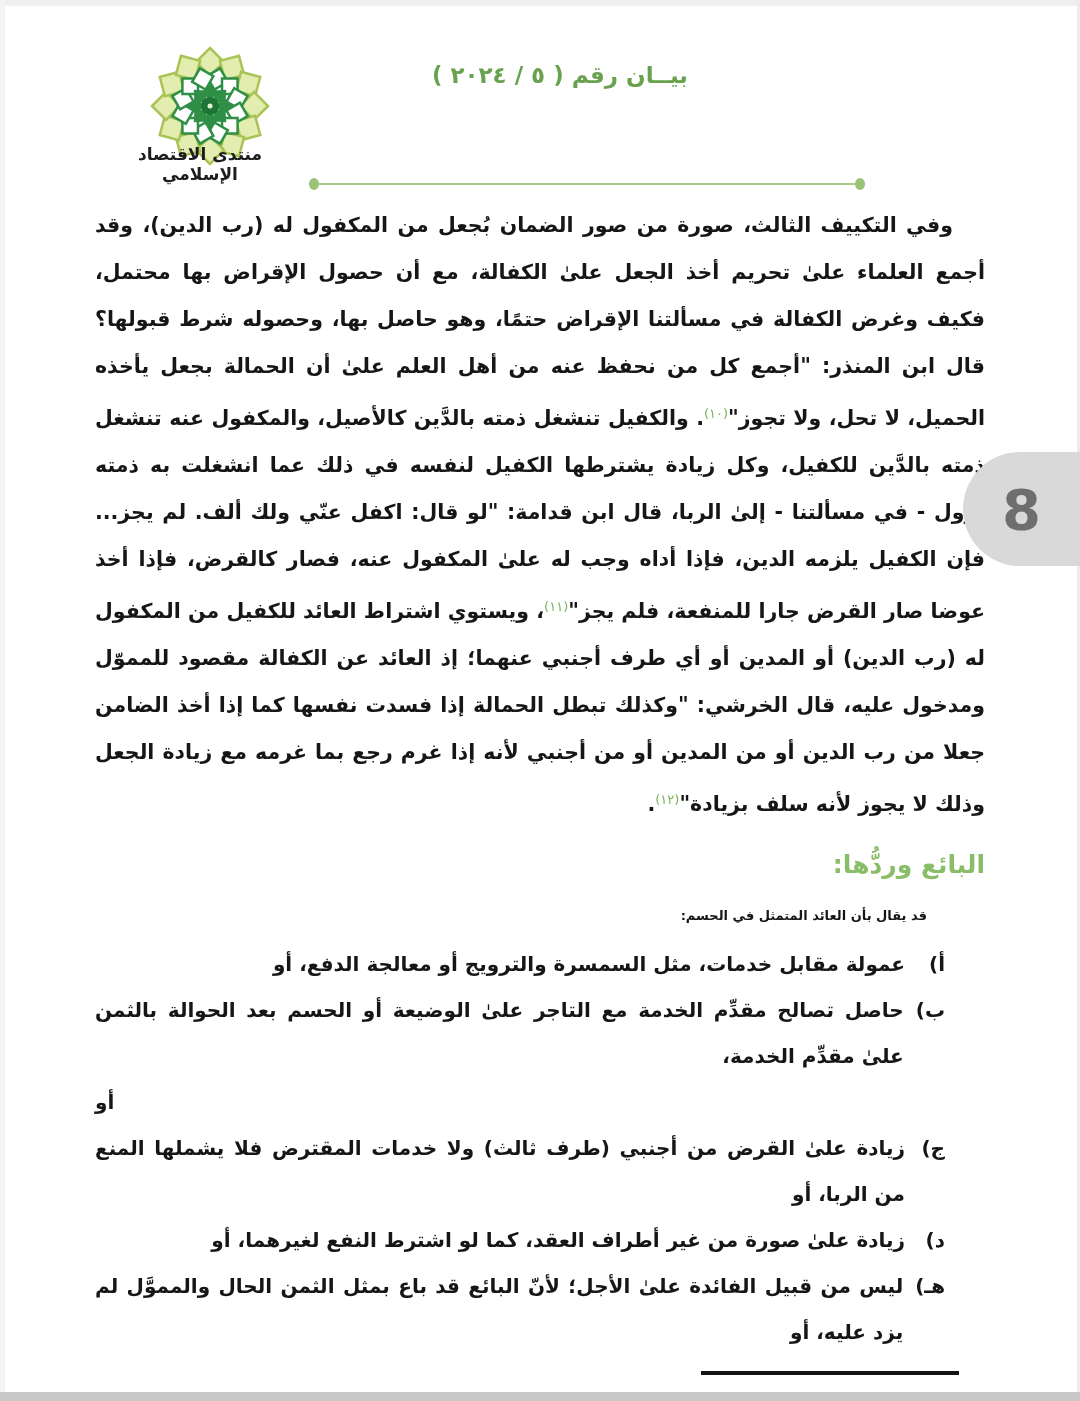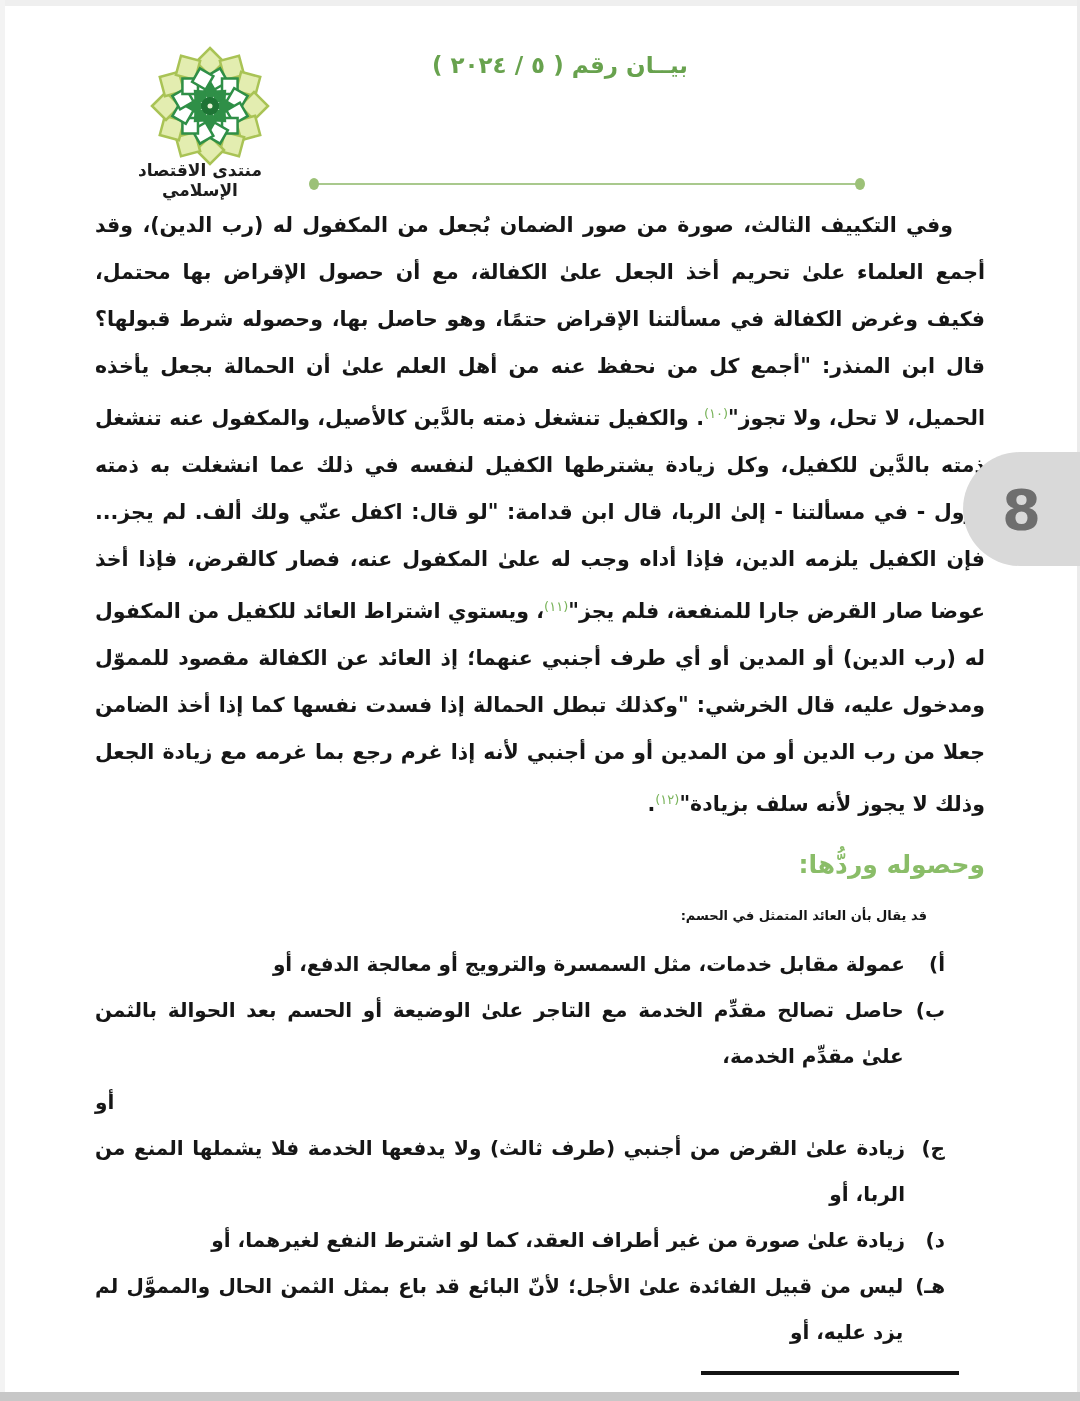--- a/index.html
+++ b/index.html
@@ -8,23 +8,23 @@
     font-family:"DejaVu Sans", sans-serif;
   }
   
   .edge-top{position:absolute;top:0;left:0;right:0;height:6px;background:#efefef;}
   .edge-bottom{position:absolute;bottom:0;left:0;right:0;height:9px;background:#c7c7c7;}
   .edge-left{position:absolute;top:0;bottom:0;left:0;width:5px;background:#f3f3f3;}
   .edge-right{position:absolute;top:0;bottom:0;right:0;width:3px;background:#ebebeb;}
 
   
   .logo{position:absolute;top:46px;left:150px;width:120px;height:120px;}
-  .logo-caption{position:absolute;top:160px;left:98px;width:204px;text-align:center;
+  .logo-caption{position:absolute;top:144px;left:98px;width:204px;text-align:center;
     direction:rtl;font-size:17px;font-weight:700;color:#1d1d1d;}
-  .titles{position:absolute;top:52px;left:280px;width:560px;text-align:center;direction:rtl;
+  .titles{position:absolute;top:62px;left:280px;width:560px;text-align:center;direction:rtl;
     color:#68a24e;font-weight:700;}
   .title1{font-size:23px;margin:0 0 15px 0;letter-spacing:.5px;}
   .title2{font-size:23px;margin:0;letter-spacing:.5px;}
   .divider{position:absolute;top:183px;left:314px;width:546px;height:2px;background:#a9c98d;}
   .divider::before,.divider::after{content:"";position:absolute;width:10px;height:12px;
     border-radius:50%;background:#9cc177;top:-5px;}
   .divider::before{left:-5px;}
   .divider::after{right:-5px;}
 
   
@@ -104,39 +104,39 @@
 
   <div class="titles">
     <div class="title1">بيــان رقم ( ٥ / ٢٠٢٤ )</div>
   </div>
 
   <div class="divider"></div>
 
   <div class="content">
     <p class="main-para"><span>وفي التكييف الثالث، صورة من صور الضمان بُجعل من المكفول له (رب الدين)، وقد أجمع العلماء علىٰ تحريم أخذ الجعل علىٰ الكفالة، مع أن حصول الإقراض بها محتمل، فكيف وغرض الكفالة في مسألتنا الإقراض حتمًا، وهو حاصل بها، وحصوله شرط قبولها؟ قال ابن المنذر: "أجمع كل من نحفظ عنه من أهل العلم علىٰ أن الحمالة بجعل يأخذه الحميل، لا تحل، ولا تجوز"</span><span class="fn-mark">(١٠)</span><span>. والكفيل تنشغل ذمته بالدَّين كالأصيل، والمكفول عنه تنشغل ذمته بالدَّين للكفيل، وكل زيادة يشترطها الكفيل لنفسه في ذلك عما انشغلت به ذمته تؤول - في مسألتنا - إلىٰ الربا، قال ابن قدامة: "لو قال: اكفل عنّي ولك ألف. لم يجز... فإن الكفيل يلزمه الدين، فإذا أداه وجب له علىٰ المكفول عنه، فصار كالقرض، فإذا أخذ عوضا صار القرض جارا للمنفعة، فلم يجز"</span><span class="fn-mark">(١١)</span><span>، ويستوي اشتراط العائد للكفيل من المكفول له (رب الدين) أو المدين أو أي طرف أجنبي عنهما؛ إذ العائد عن الكفالة مقصود للمموّل ومدخول عليه، قال الخرشي: "وكذلك تبطل الحمالة إذا فسدت نفسها كما إذا أخذ الضامن جعلا من رب الدين أو من المدين أو من أجنبي لأنه إذا غرم رجع بما غرمه مع زيادة الجعل وذلك لا يجوز لأنه سلف بزيادة"</span><span class="fn-mark">(١٢)</span><span>.</span></p>
 
-    <h2 class="section-heading">وحصوله وردُّها:</h2>
+    <h2 class="section-heading">البائع وردُّها:</h2>
 
     <p class="intro">قد يقال بأن العائد المتمثل في الحسم:</p>
 
     <div class="list">
       <div class="list-item">
         <span class="marker">أ)</span>
         <span class="item-text">عمولة مقابل خدمات، مثل السمسرة والترويج أو معالجة الدفع، أو</span>
       </div>
       <div class="list-item">
         <span class="marker">ب)</span>
         <span class="item-text">
           <span>حاصل تصالح مقدِّم الخدمة مع التاجر علىٰ الوضيعة أو الحسم بعد الحوالة بالثمن علىٰ مقدِّم الخدمة،</span>
           <span class="cont-line">أو</span>
         </span>
       </div>
       <div class="list-item">
         <span class="marker">ج)</span>
-        <span class="item-text">زيادة علىٰ القرض من أجنبي (طرف ثالث) ولا يدفعها الخدمة فلا يشملها المنع من الربا، أو</span>
+        <span class="item-text">زيادة علىٰ القرض من أجنبي (طرف ثالث) ولا خدمات المقترض فلا يشملها المنع من الربا، أو</span>
       </div>
       <div class="list-item">
         <span class="marker">د)</span>
         <span class="item-text">زيادة علىٰ صورة من غير أطراف العقد، كما لو اشترط النفع لغيرهما، أو</span>
       </div>
       <div class="list-item">
         <span class="marker">هـ)</span>
         <span class="item-text">ليس من قبيل الفائدة علىٰ الأجل؛ لأنّ البائع قد باع بمثل الثمن الحال والمموَّل لم يزد عليه، أو</span>
       </div>
     </div>

